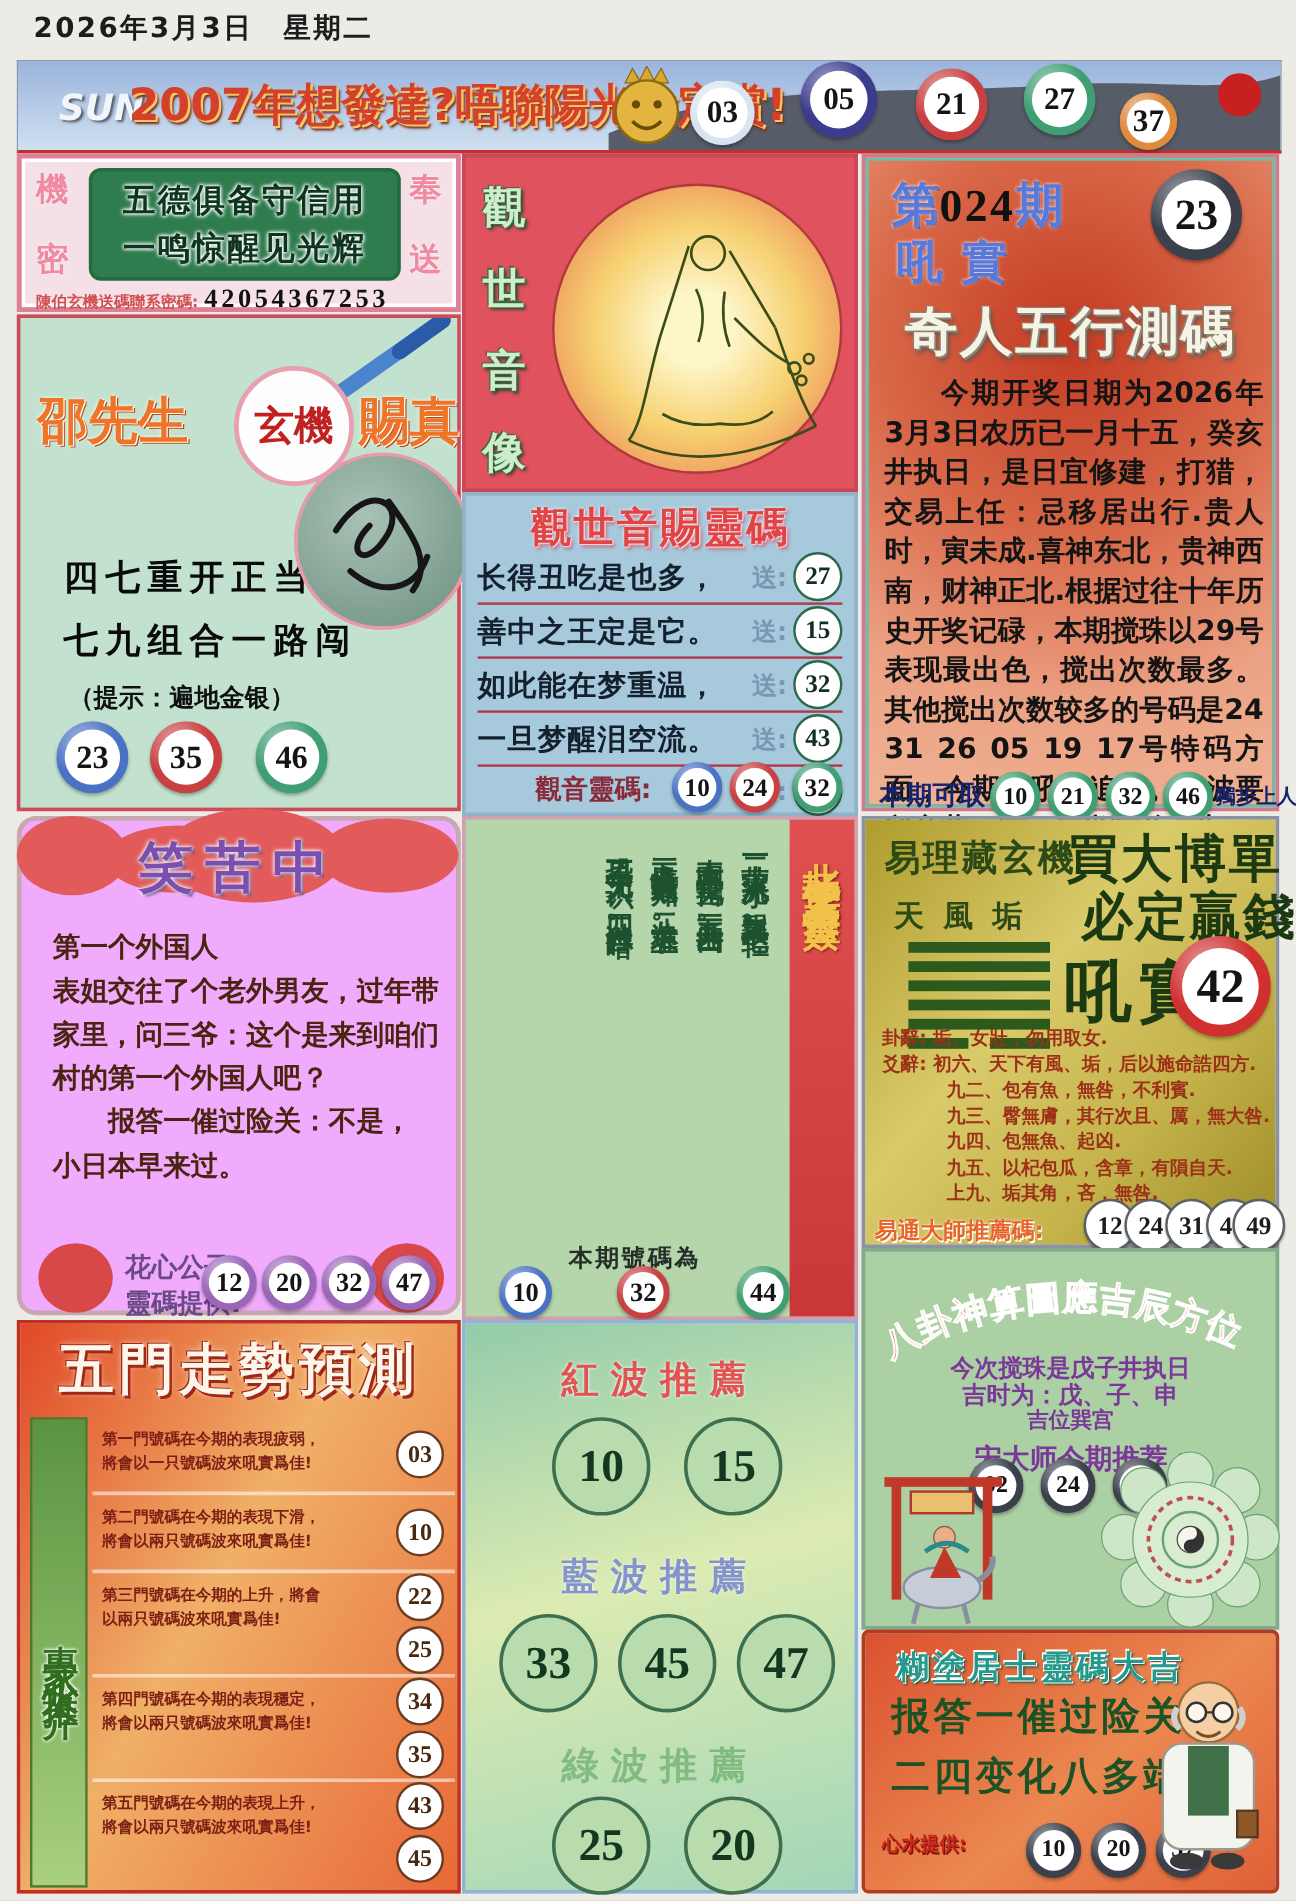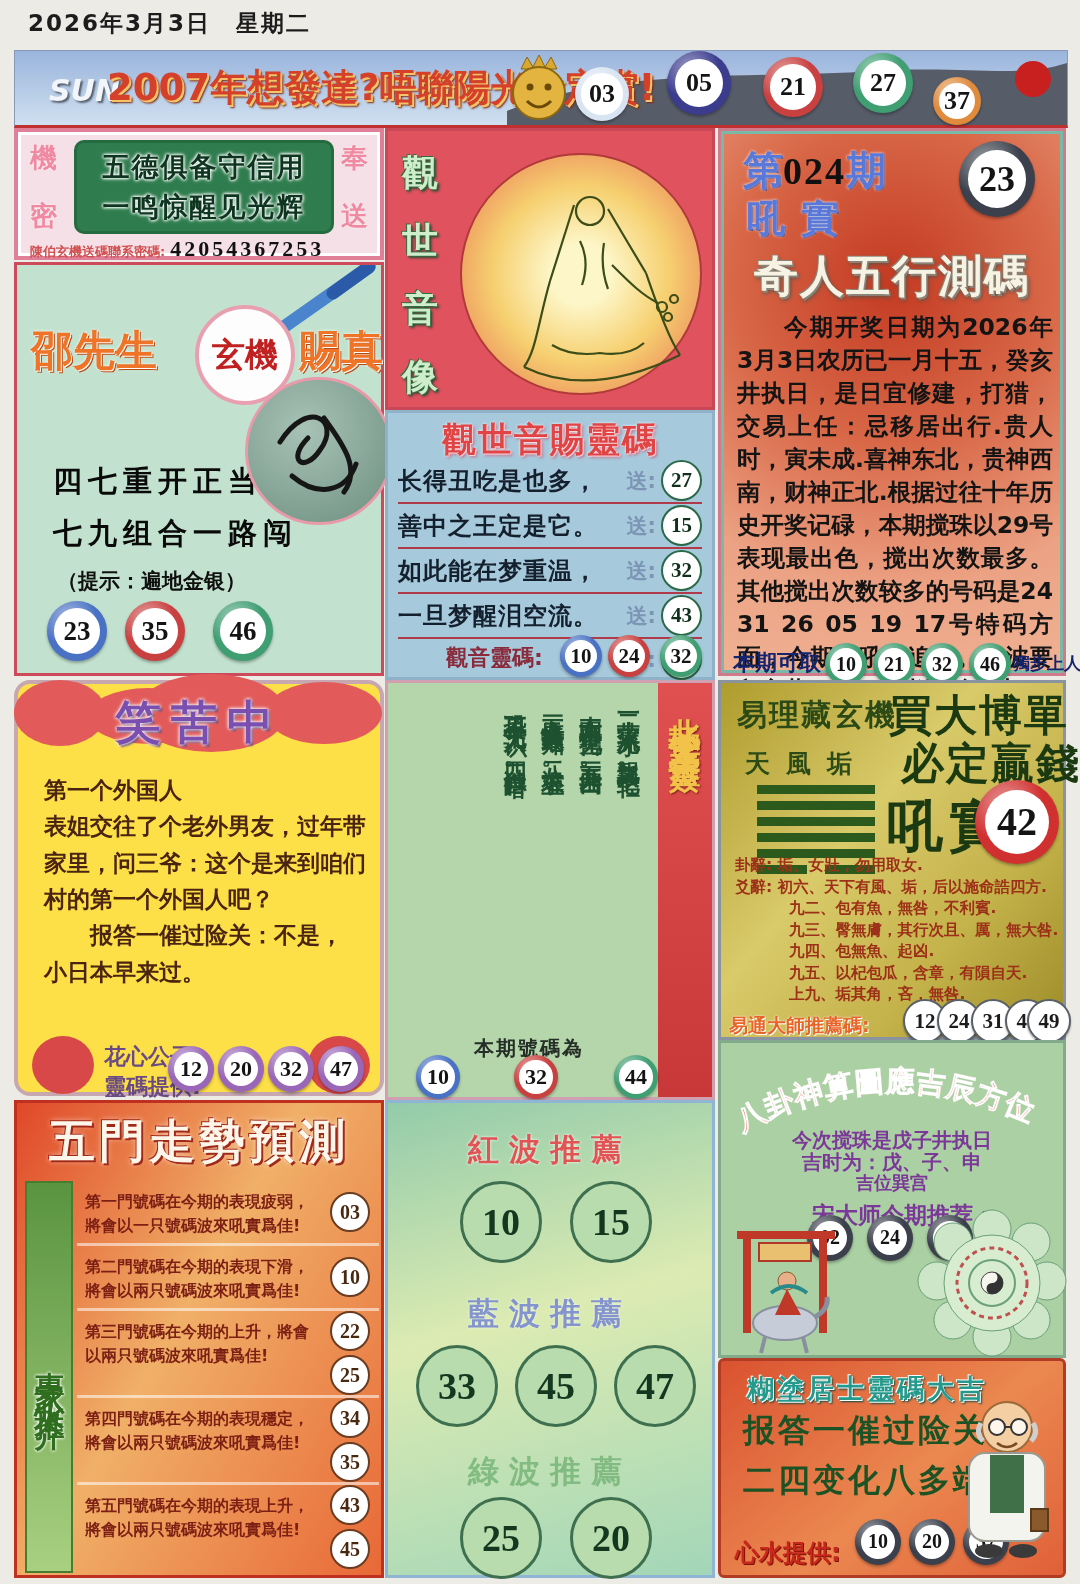--- a/index.html
+++ b/index.html
@@ -56,42 +56,42 @@
   .lens{position:absolute;left:178px;top:40px;width:92px;height:92px;border-radius:50%;background:#fdfdfd;
         border:4px solid #e8a0b0;display:flex;align-items:center;justify-content:center;z-index:2;}
   .lens span{font-size:33px;font-weight:bold;color:#c02020;}
   .poemL2{position:absolute;left:36px;top:190px;font-size:29px;font-weight:bold;color:#0a0a0a;letter-spacing:6px;line-height:52px;}
   .seal{position:absolute;left:228px;top:112px;width:142px;height:142px;border-radius:50%;
         background:radial-gradient(circle at 40% 35%, #a8c2b6, #7e9e90 70%, #6e8e80);border:3px solid #e89aa8;}
   .hintL2{position:absolute;left:40px;top:302px;font-size:21px;font-weight:bold;color:#101010;}
   #boxL2 .fball{font-size:27px;}
 
   
-  #boxL3{left:14px;top:680px;width:370px;height:416px;background:#fde047;border:4px solid #c8a8b0;border-radius:16px;}
+  #boxL3{left:14px;top:680px;width:370px;height:416px;background:#f0abfc;border:4px solid #c8a8b0;border-radius:16px;}
   .cloud{position:absolute;background:#e25a5a;border-radius:50%;}
   .joke-title{position:absolute;left:0;top:8px;width:100%;text-align:center;font-size:46px;font-weight:bold;color:#7a4fb0;
               letter-spacing:10px;text-shadow:0 0 3px #fff,0 0 4px #fff,2px 2px 2px #4a2a66;z-index:2;}
   .joke-body{position:absolute;left:26px;top:88px;width:322px;font-size:23px;font-weight:bold;color:#4a2410;line-height:1.58;}
   .joke-footer-label{position:absolute;left:86px;top:358px;width:150px;font-size:22px;font-weight:bold;color:#6a4a85;line-height:1.35;}
   .redblob{position:absolute;width:62px;height:58px;border-radius:50%;background:#d84848;}
   #boxL3 .fball{font-size:22px;}
 
   
   #boxL4{left:14px;top:1100px;width:370px;height:478px;border:3px solid #c03020;
          background:linear-gradient(120deg,#e04828,#f0b068 45%,#e86838);}
   .fd-title{position:absolute;left:0;top:8px;width:100%;text-align:center;font-size:46px;font-weight:bold;color:#fdf6ea;
             letter-spacing:4px;text-shadow:2px 2px 0 #a02818,-1px -1px 0 #a02818,0 0 6px #ffffffaa;}
   .fd-strip{position:absolute;left:8px;top:78px;width:44px;height:388px;background:linear-gradient(#5a9440,#a8d080);
             border:2px solid #487c30;display:flex;align-items:center;justify-content:center;}
   .fd-strip span{writing-mode:vertical-rl;font-size:30px;font-weight:bold;color:#2f6e1e;letter-spacing:10px;
                  text-shadow:0 0 3px #fff,0 0 3px #fff;}
   .fd-rows{position:absolute;left:60px;top:78px;width:302px;height:388px;display:flex;flex-direction:column;}
   .fd-row{flex:1;display:flex;border-bottom:3px solid rgba(255,255,255,.55);}
   .fd-row:last-child{border-bottom:none;}
-  .fd-text{flex:1;padding:9px 2px 0 8px;font-size:16px;font-weight:bold;color:#7c1f14;line-height:1.5;}
+  .fd-text{flex:1;padding:9px 2px 0 8px;font-size:13px;font-weight:bold;color:#7c1f14;line-height:1.5;}
   .fd-balls{width:58px;display:flex;flex-direction:column;align-items:center;justify-content:center;gap:4px;}
   .fd-balls .ringball{width:36px;height:36px;font-size:20px;}
 
   
   #boxM1{left:385px;top:128px;width:330px;height:282px;background:#e0525e;border:3px solid #c84858;}
   .gchar{position:absolute;left:14px;font-size:36px;font-weight:bold;color:#cfeccb;
          text-shadow:1px 1px 0 #2e6e3e,-1px -1px 0 #2e6e3e,2px 2px 3px #14402a;}
   .sun{position:absolute;left:72px;top:22px;width:238px;height:238px;border-radius:50%;border:2px solid #b03a3a;
        background:radial-gradient(circle,#fdf6c8 18%,#f6d070 52%,#ee9a60 78%,#e0525e);}
 
@@ -172,21 +172,21 @@
   #boxR3{left:718px;top:1040px;width:348px;height:318px;background:#abd0a4;border:3px solid #84aa8c;}
   .bg-lines{position:absolute;left:0;width:100%;text-align:center;font-weight:bold;color:#7c3898;}
   #boxR3 .fball{font-size:20px;}
 
   
   #boxR4{left:718px;top:1358px;width:348px;height:220px;border:3px solid #b03c24;border-radius:6px;
          background:linear-gradient(140deg,#da5230,#eb8850 55%,#e06038);}
   .ht-title{position:absolute;left:26px;top:10px;font-size:27px;font-weight:bold;color:#259a8c;letter-spacing:3px;
             text-shadow:1px 1px 0 #fff,-1px -1px 0 #fff,2px 2px 2px #0a4a40;white-space:nowrap;}
   .ht-poem{position:absolute;left:22px;font-size:32px;font-weight:bold;color:#1c5224;letter-spacing:3px;white-space:nowrap;}
-  .ht-footer-label{position:absolute;left:14px;top:176px;font-size:24px;font-weight:bold;color:#c8281c;
+  .ht-footer-label{position:absolute;left:14px;top:166px;font-size:16px;font-weight:bold;color:#c8281c;
                    text-shadow:1px 1px 0 #7c1208;}
   #boxR4 .fball{font-size:20px;}
 </style>
 </head>
 <body>
 
 <div class="page">
 
   <div class="abs date">2026年3月3日　星期二</div>
 

